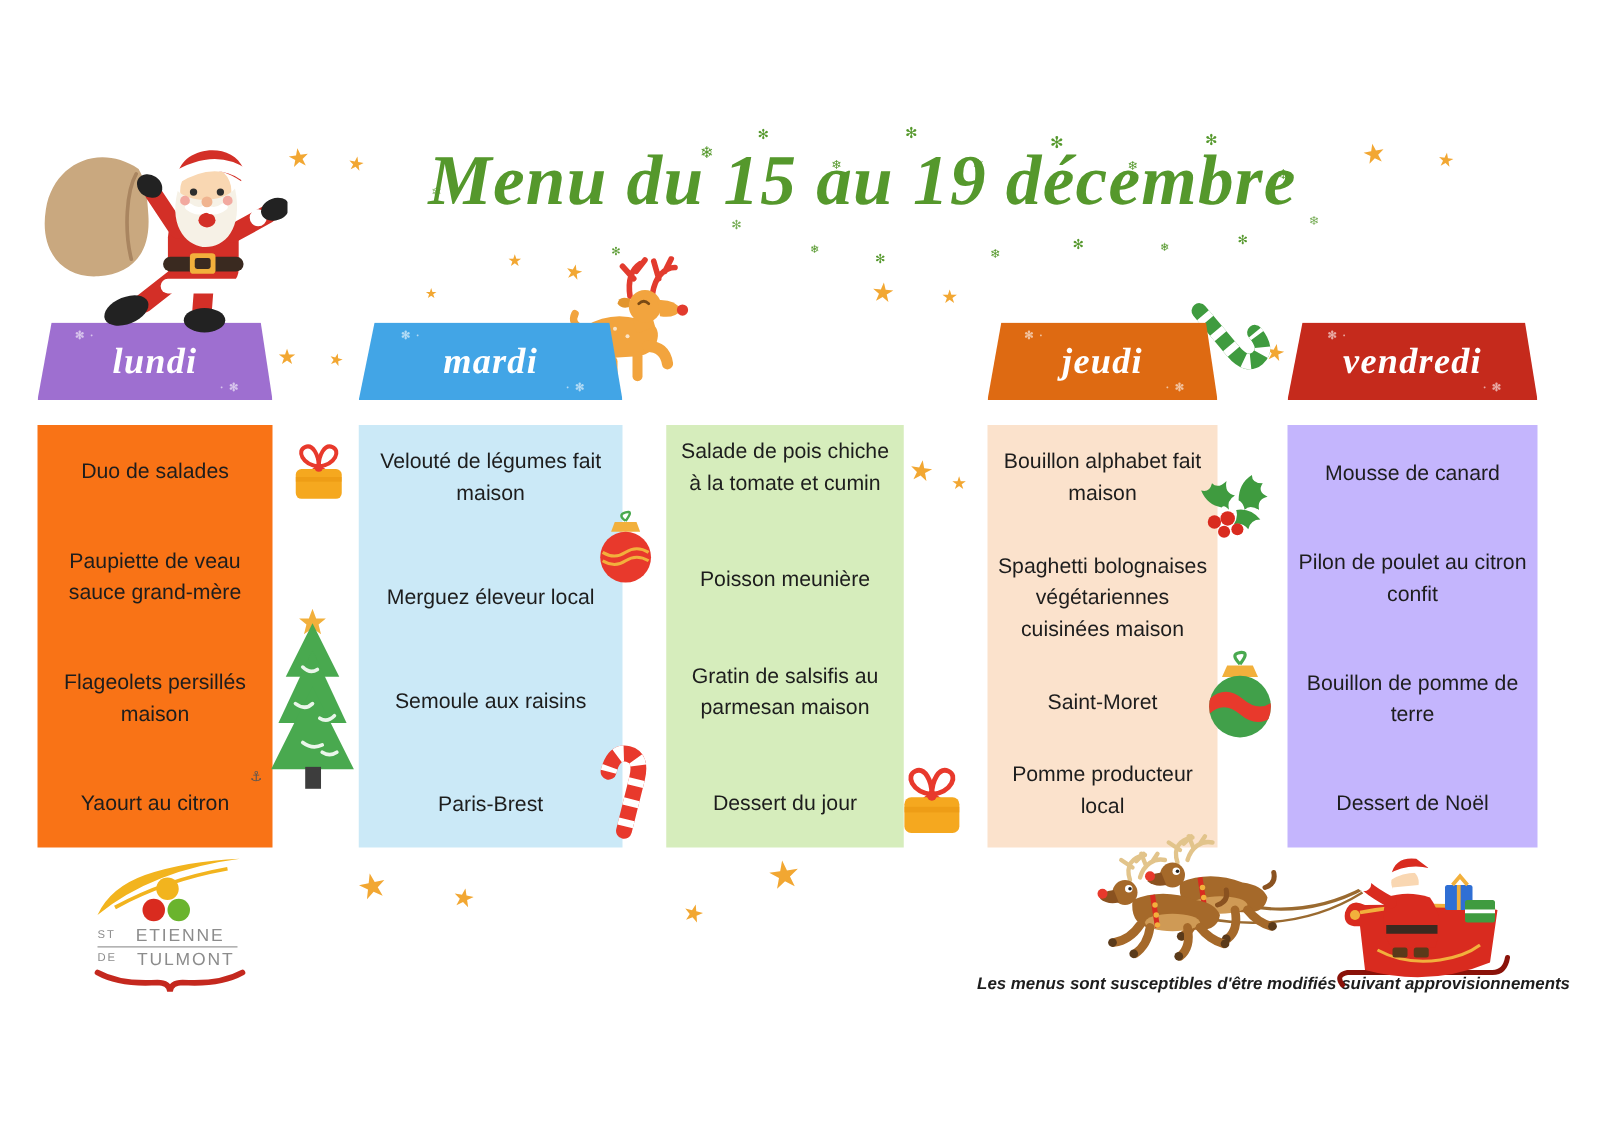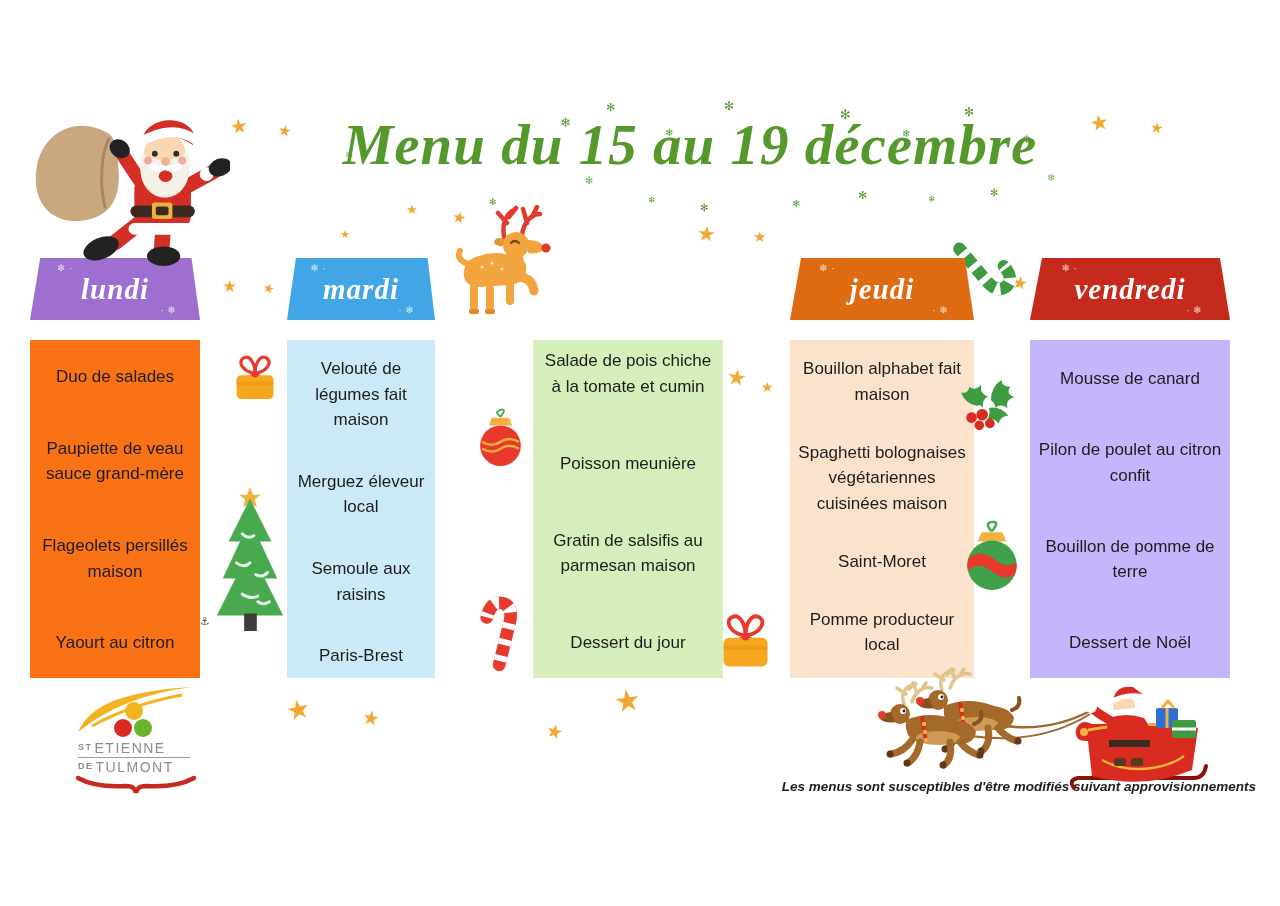--- a/index.html
+++ b/index.html
@@ -19,37 +19,37 @@
   .hdr{position:absolute;left:0;top:0;width:100%;height:62px;
        clip-path:polygon(6% 0,95% 0,100% 100%,0 100%);
        display:flex;align-items:center;justify-content:center;z-index:2;
        font-family:"Liberation Serif",serif;font-style:italic;font-weight:bold;
        font-size:29px;color:#fff;letter-spacing:1px;}
   .hdr::before{content:"✻ ·";position:absolute;left:16%;top:5px;font-size:9px;opacity:.6;font-style:normal;}
   .hdr::after{content:"· ✻";position:absolute;right:14%;bottom:5px;font-size:9px;opacity:.6;font-style:normal;}
   .box{position:absolute;left:0;top:82px;width:100%;height:338px;box-sizing:border-box;
        display:flex;flex-direction:column;justify-content:space-between;align-items:center;
        text-align:center;font-size:17px;line-height:1.5;color:#1d1d1d;}
-  .d0{left:30px;width:170px}  .d0 .hdr{background:#9e6fd0}  .d0 .box{background:#f97316;padding:24px 6px 22px}
-  .d1{left:287px;width:148px} .d1 .hdr{background:#42a5e6}  .d1 .box{background:#cbe9f7;padding:16px 6px 9px}
+  .d0{left:30px;width:188px}  .d0 .hdr{background:#9e6fd0}  .d0 .box{background:#f97316;padding:24px 6px 22px}
+  .d1{left:287px;width:211px} .d1 .hdr{background:#42a5e6}  .d1 .box{background:#cbe9f7;padding:16px 6px 22px}
   .d2{left:533px;width:190px} .d2 .hdr{background:#68c02f}  .d2 .box{background:#d6edbc;padding:8px 6px 22px}
   .d3{left:790px;width:184px} .d3 .hdr{background:#de6a12}  .d3 .box{background:#fbe2cc;padding:16px 6px 20px}
   .d4{left:1030px;width:200px}.d4 .hdr{background:#c52a1c}  .d4 .box{background:#c4b5fd;padding:26px 6px 22px}
 
   .deco{position:absolute;z-index:1;}
   .front{z-index:3;}
 
   
   .disclaimer{position:absolute;left:0;top:779px;width:1256px;text-align:right;
               font-style:italic;font-weight:600;font-size:13.5px;color:#1d1d1d;}
   .logo{position:absolute;left:70px;top:682px;width:132px;height:112px;}
   .logo-text{position:absolute;left:8px;top:58px;width:112px;color:#8c8c8c;text-align:left;}
   .logo-text .row1{font-size:14px;letter-spacing:1.5px;border-bottom:1.5px solid #9a9a9a;padding-bottom:1px;}
   .logo-text .row2{font-size:14px;letter-spacing:1.5px;padding-top:1px;}
-  .logo-text .sm{font-size:9px;vertical-align:3px;margin-right:2px;font-weight:bold;}
+  .logo-text .sm{font-size:9px;vertical-align:3px;margin-right:16px;}
 </style>
 </head>
 <body>
 
 <div id="poster">
 
   <div class="title">Menu du 15 au 19 décembre</div>
 
   <span class="sf" style="left:560px;top:116px;font-size:13px">❄</span>
   <span class="sf" style="left:606px;top:102px;font-size:11px">✻</span>

